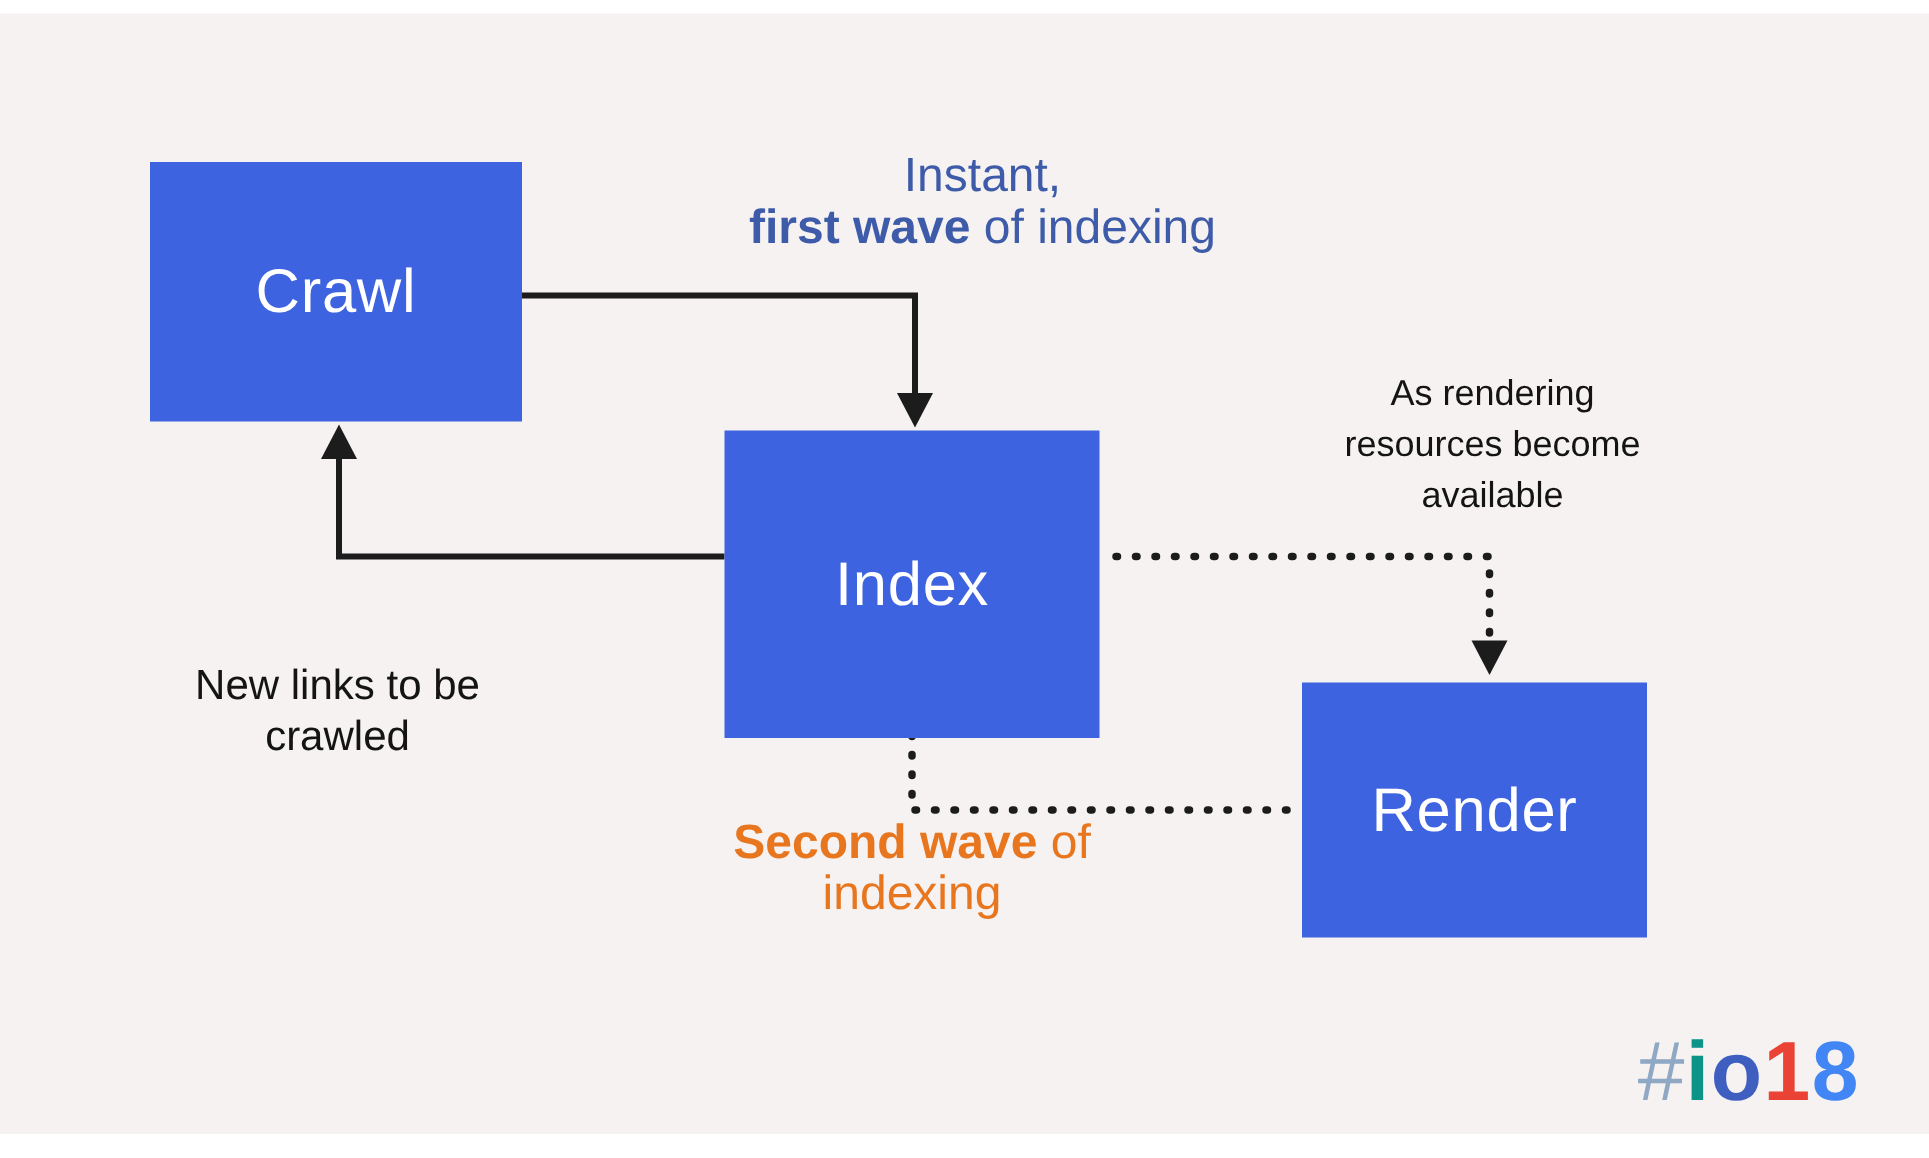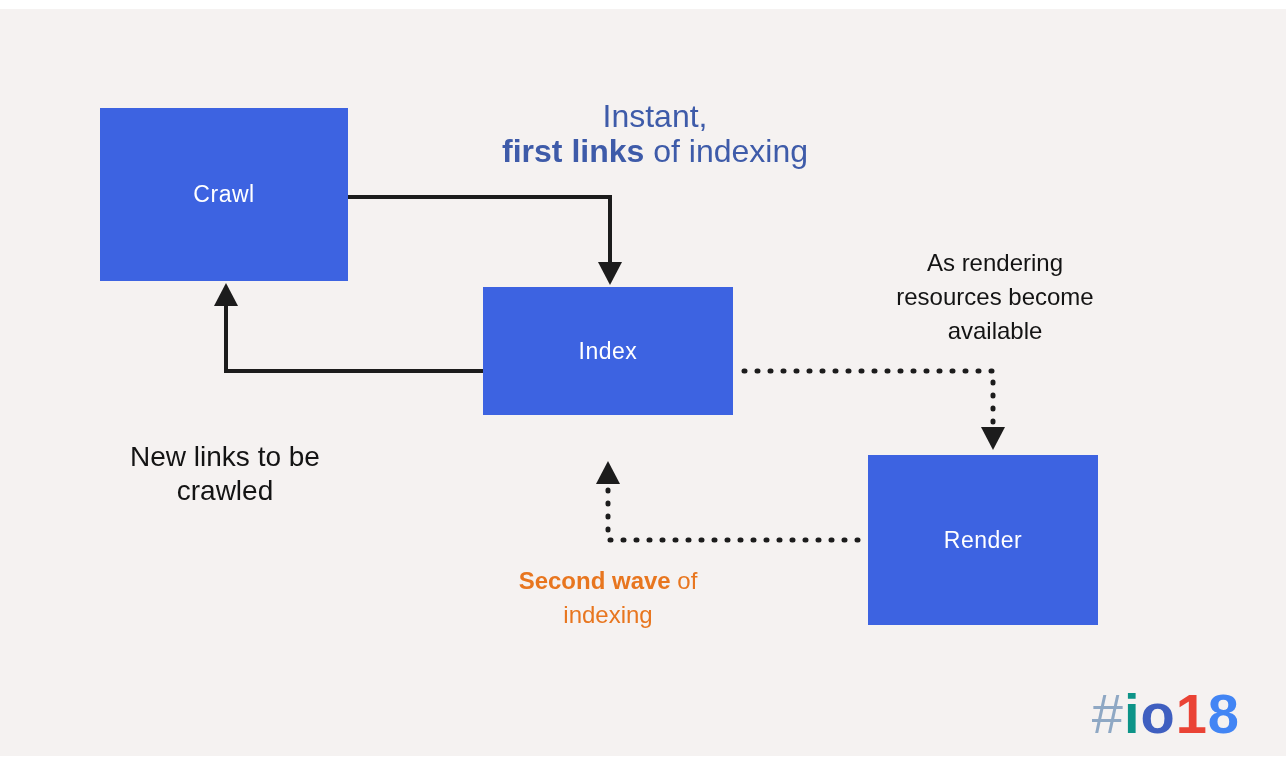--- a/index.html
+++ b/index.html
@@ -35,48 +35,48 @@
     stroke:var(--arrow,#1c1c1c);stroke-width:5;fill:none;
     stroke-dasharray:1 12;stroke-linecap:round;
   }
   svg .head{fill:var(--arrow,#1c1c1c);}
 
   .node{
     position:absolute;
     background:var(--node-fill,#3d63e1);
     color:var(--node-text,#ffffff);
     display:flex;align-items:center;justify-content:center;
-    font-size:23px;
+    font-size:41px;
     letter-spacing:.5px;
   }
   .node.crawl{left:100px;top:108px;width:248px;height:173px;}
-  .node.index{left:483px;top:287px;width:250px;height:128px;}
+  .node.index{left:483px;top:287px;width:250px;height:205px;}
   .node.render{left:868px;top:455px;width:230px;height:170px;}
 
   .label{position:absolute;text-align:center;}
   .label.first-wave{
     left:480px;top:99px;width:350px;
     color:var(--first-wave-text,#3e5ba9);
     font-size:32px;line-height:35px;font-weight:500;
   }
   .label.first-wave strong{font-weight:700;}
   .label.new-links{
     left:98px;top:413px;width:254px;
     color:var(--body-text,#141414);
     font-size:28px;line-height:34px;font-weight:500;margin-top:27px;
   }
   .label.rendering{
     left:855px;top:246px;width:280px;
     color:var(--body-text,#141414);
     font-size:24px;line-height:34px;font-weight:400;
   }
   .label.second-wave{
-    left:468px;top:564px;width:280px;
+    left:468px;top:544px;width:280px;
     color:var(--second-wave-text,#e8761f);
-    font-size:24px;line-height:34px;font-weight:500;
+    font-size:32px;line-height:34px;font-weight:500;
   }
   .label.second-wave strong{font-weight:700;}
 
   .io18{
     position:absolute;right:46px;bottom:26px;
     font-size:56px;font-weight:700;letter-spacing:1px;
   }
   .io18 .hash{color:#8fa8c4;font-weight:400;}
   .io18 .gi{color:#0d9488;}
   .io18 .go{color:#3f5fc0;}
@@ -113,21 +113,21 @@
   <div class="node index">
     <span>Index</span>
   </div>
 
   <div class="node render">
     <span>Render</span>
   </div>
 
   <div class="label first-wave">
     <span>Instant,</span><br>
-    <strong>first links</strong><span> of indexing</span>
+    <strong>first wave</strong><span> of indexing</span>
   </div>
 
   <div class="label new-links">
     <span>New links to be</span><br>
     <span>crawled</span>
   </div>
 
   <div class="label rendering">
     <span>As rendering</span><br>
     <span>resources become</span><br>

